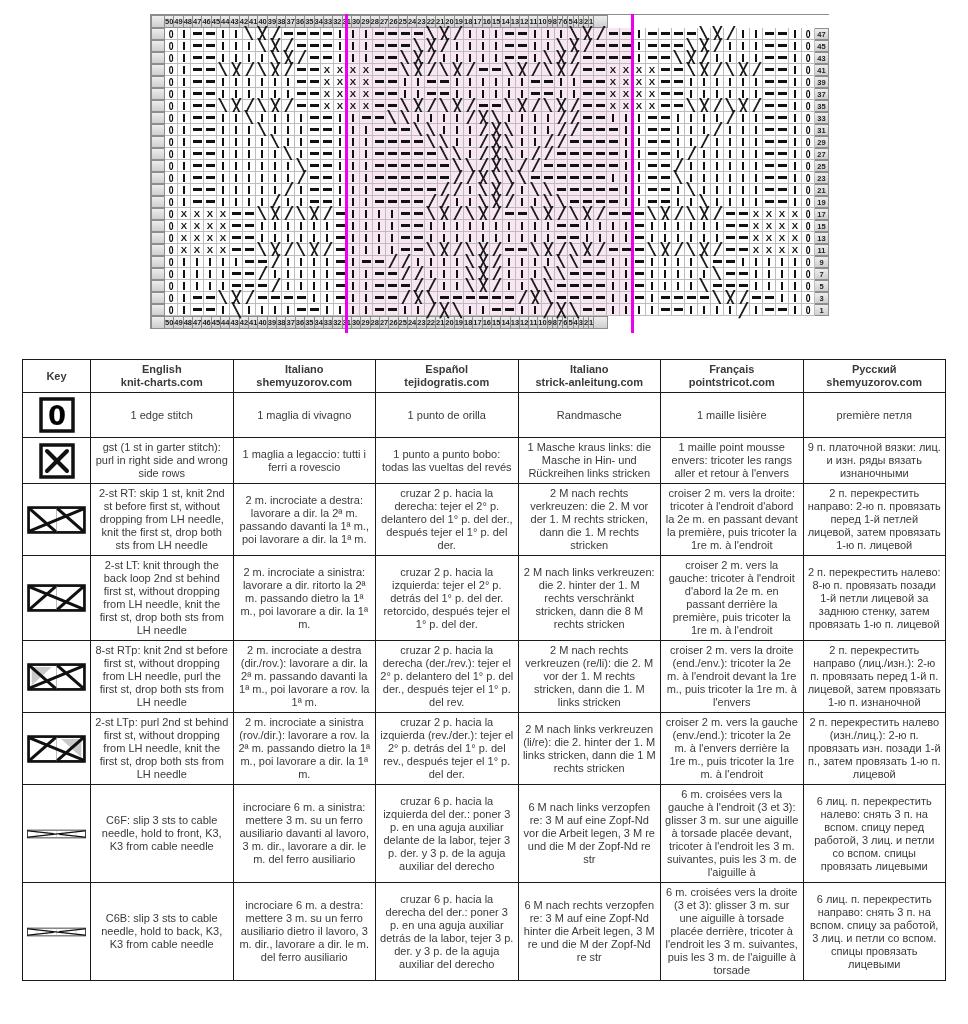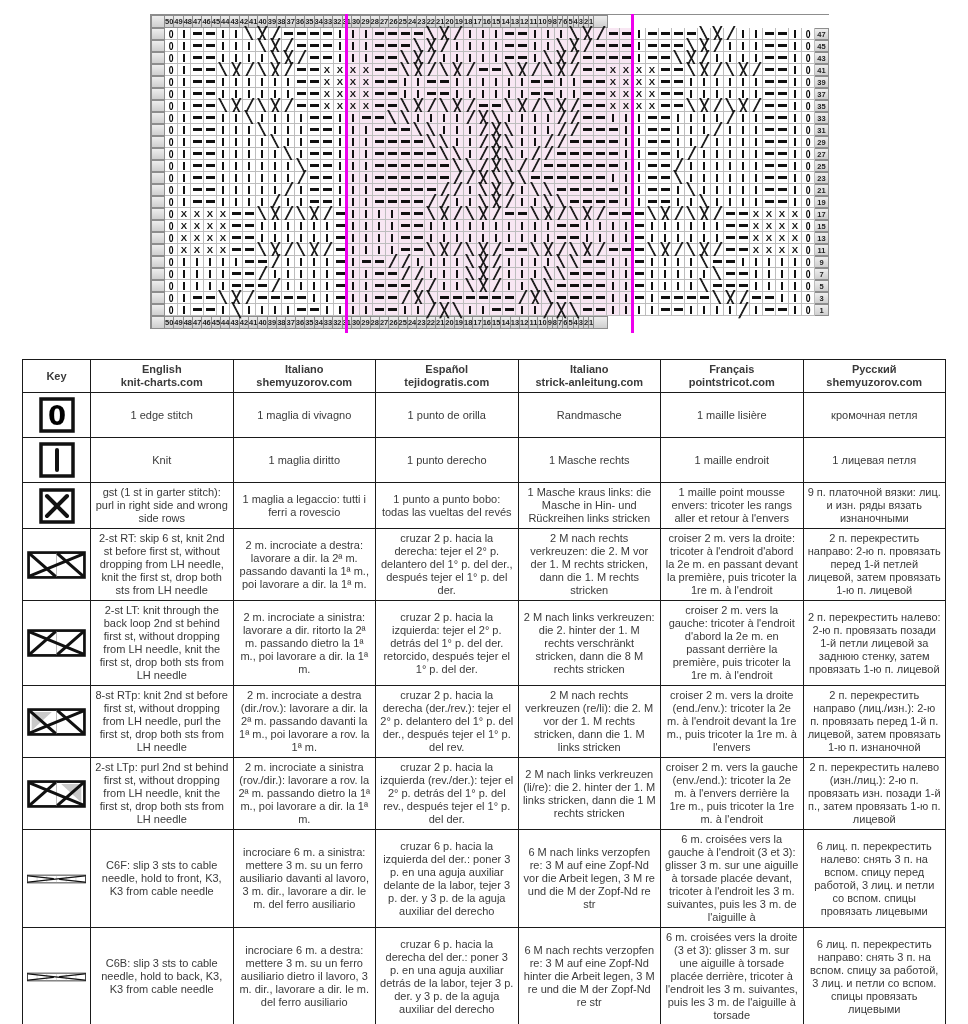--- a/index.html
+++ b/index.html
@@ -3854,37 +3854,21 @@
               <rect class="bx" x="3" y="3" width="32" height="32"></rect>
               <text class="zero" x="19" y="29" text-anchor="middle">0</text>
             </svg>
           </span>
         </td>
         <td>1 edge stitch</td>
         <td>1 maglia di vivagno</td>
         <td>1 punto de orilla</td>
         <td>Randmasche</td>
         <td>1 maille lisière</td>
-        <td>кромочная петля</td>
-      </tr>
-      <tr>
-        <td>
-          <span class="keyicon">
-            <svg width="38" height="38" viewBox="0 0 38 38">
-              <rect class="bx" x="3" y="3" width="32" height="32"></rect>
-              <line class="ln" x1="19" y1="9" x2="19" y2="29"></line>
-            </svg>
-          </span>
-        </td>
-        <td>Knit</td>
-        <td>1 maglia diritto</td>
-        <td>1 punto derecho</td>
-        <td>1 Masche rechts</td>
-        <td>1 maille endroit</td>
-        <td>1 лицевая петля</td>
+        <td>première петля</td>
       </tr>
       <tr>
         <td>
           <span class="keyicon">
             <svg width="38" height="38" viewBox="0 0 38 38">
               <rect class="bx" x="3" y="3" width="32" height="32"></rect>
               <line class="ln" x1="9" y1="9" x2="29" y2="29"></line>
               <line class="ln" x1="29" y1="9" x2="9" y2="29"></line>
             </svg>
           </span>
@@ -3901,21 +3885,21 @@
           <span class="keyicon">
             <svg width="76" height="38" viewBox="0 0 76 38">
               <rect class="bx" x="2" y="3" width="72" height="32"></rect>
               <line class="dv" x1="38" y1="4" x2="38" y2="34"></line>
               <line class="ln" x1="4" y1="33" x2="72" y2="5"></line>
               <line class="ln" x1="4" y1="5" x2="36" y2="33"></line>
               <line class="ln" x1="40" y1="5" x2="72" y2="33"></line>
             </svg>
           </span>
         </td>
-        <td>2-st RT: skip 6 st, knit 2nd st before first st, without dropping from LH needle, knit the first st, drop both sts from LH needle</td>
+        <td>2-st RT: skip 1 st, knit 2nd st before first st, without dropping from LH needle, knit the first st, drop both sts from LH needle</td>
         <td>2 m. incrociate a destra: lavorare a dir. la 2ª m. passando davanti la 1ª m., poi lavorare a dir. la 1ª m.</td>
         <td>cruzar 2 p. hacia la derecha: tejer el 2° p. delantero del 1° p. del der., después tejer el 1° p. del der.</td>
         <td>2 M nach rechts verkreuzen: die 2. M vor der 1. M rechts stricken, dann die 1. M rechts stricken</td>
         <td>croiser 2 m. vers la droite: tricoter à l'endroit d'abord la 2e m. en passant devant la première, puis tricoter la 1re m. à l'endroit</td>
         <td>2 п. перекрестить направо: 2-ю п. провязать перед 1-й петлей лицевой, затем провязать 1-ю п. лицевой</td>
       </tr>
       <tr>
         <td>
           <span class="keyicon">
             <svg width="76" height="38" viewBox="0 0 76 38">
@@ -3925,21 +3909,21 @@
               <line class="ln" x1="36" y1="5" x2="4" y2="33"></line>
               <line class="ln" x1="72" y1="5" x2="40" y2="33"></line>
             </svg>
           </span>
         </td>
         <td>2-st LT: knit through the back loop 2nd st behind first st, without dropping from LH needle, knit the first st, drop both sts from LH needle</td>
         <td>2 m. incrociate a sinistra: lavorare a dir. ritorto la 2ª m. passando dietro la 1ª m., poi lavorare a dir. la 1ª m.</td>
         <td>cruzar 2 p. hacia la izquierda: tejer el 2° p. detrás del 1° p. del der. retorcido, después tejer el 1° p. del der.</td>
         <td>2 M nach links verkreuzen: die 2. hinter der 1. M rechts verschränkt stricken, dann die 8 M rechts stricken</td>
         <td>croiser 2 m. vers la gauche: tricoter à l'endroit d'abord la 2e m. en passant derrière la première, puis tricoter la 1re m. à l'endroit</td>
-        <td>2 п. перекрестить налево: 2-ю п. провязать позади 1-й петли лицевой за заднюю стенку, затем провязать 1-ю п. лицевой</td>
+        <td>2 п. перекрестить налево: 8-ю п. провязать позади 1-й петли лицевой за заднюю стенку, затем провязать 1-ю п. лицевой</td>
       </tr>
       <tr>
         <td>
           <span class="keyicon">
             <svg width="76" height="38" viewBox="0 0 76 38">
               <rect class="bx" x="2" y="3" width="72" height="32"></rect>
               <polygon class="gry" points="6,6 32,6 6,30"></polygon>
               <line class="dv" x1="38" y1="4" x2="38" y2="34"></line>
               <line class="ln" x1="4" y1="33" x2="72" y2="5"></line>
               <line class="ln" x1="4" y1="5" x2="36" y2="33"></line>

